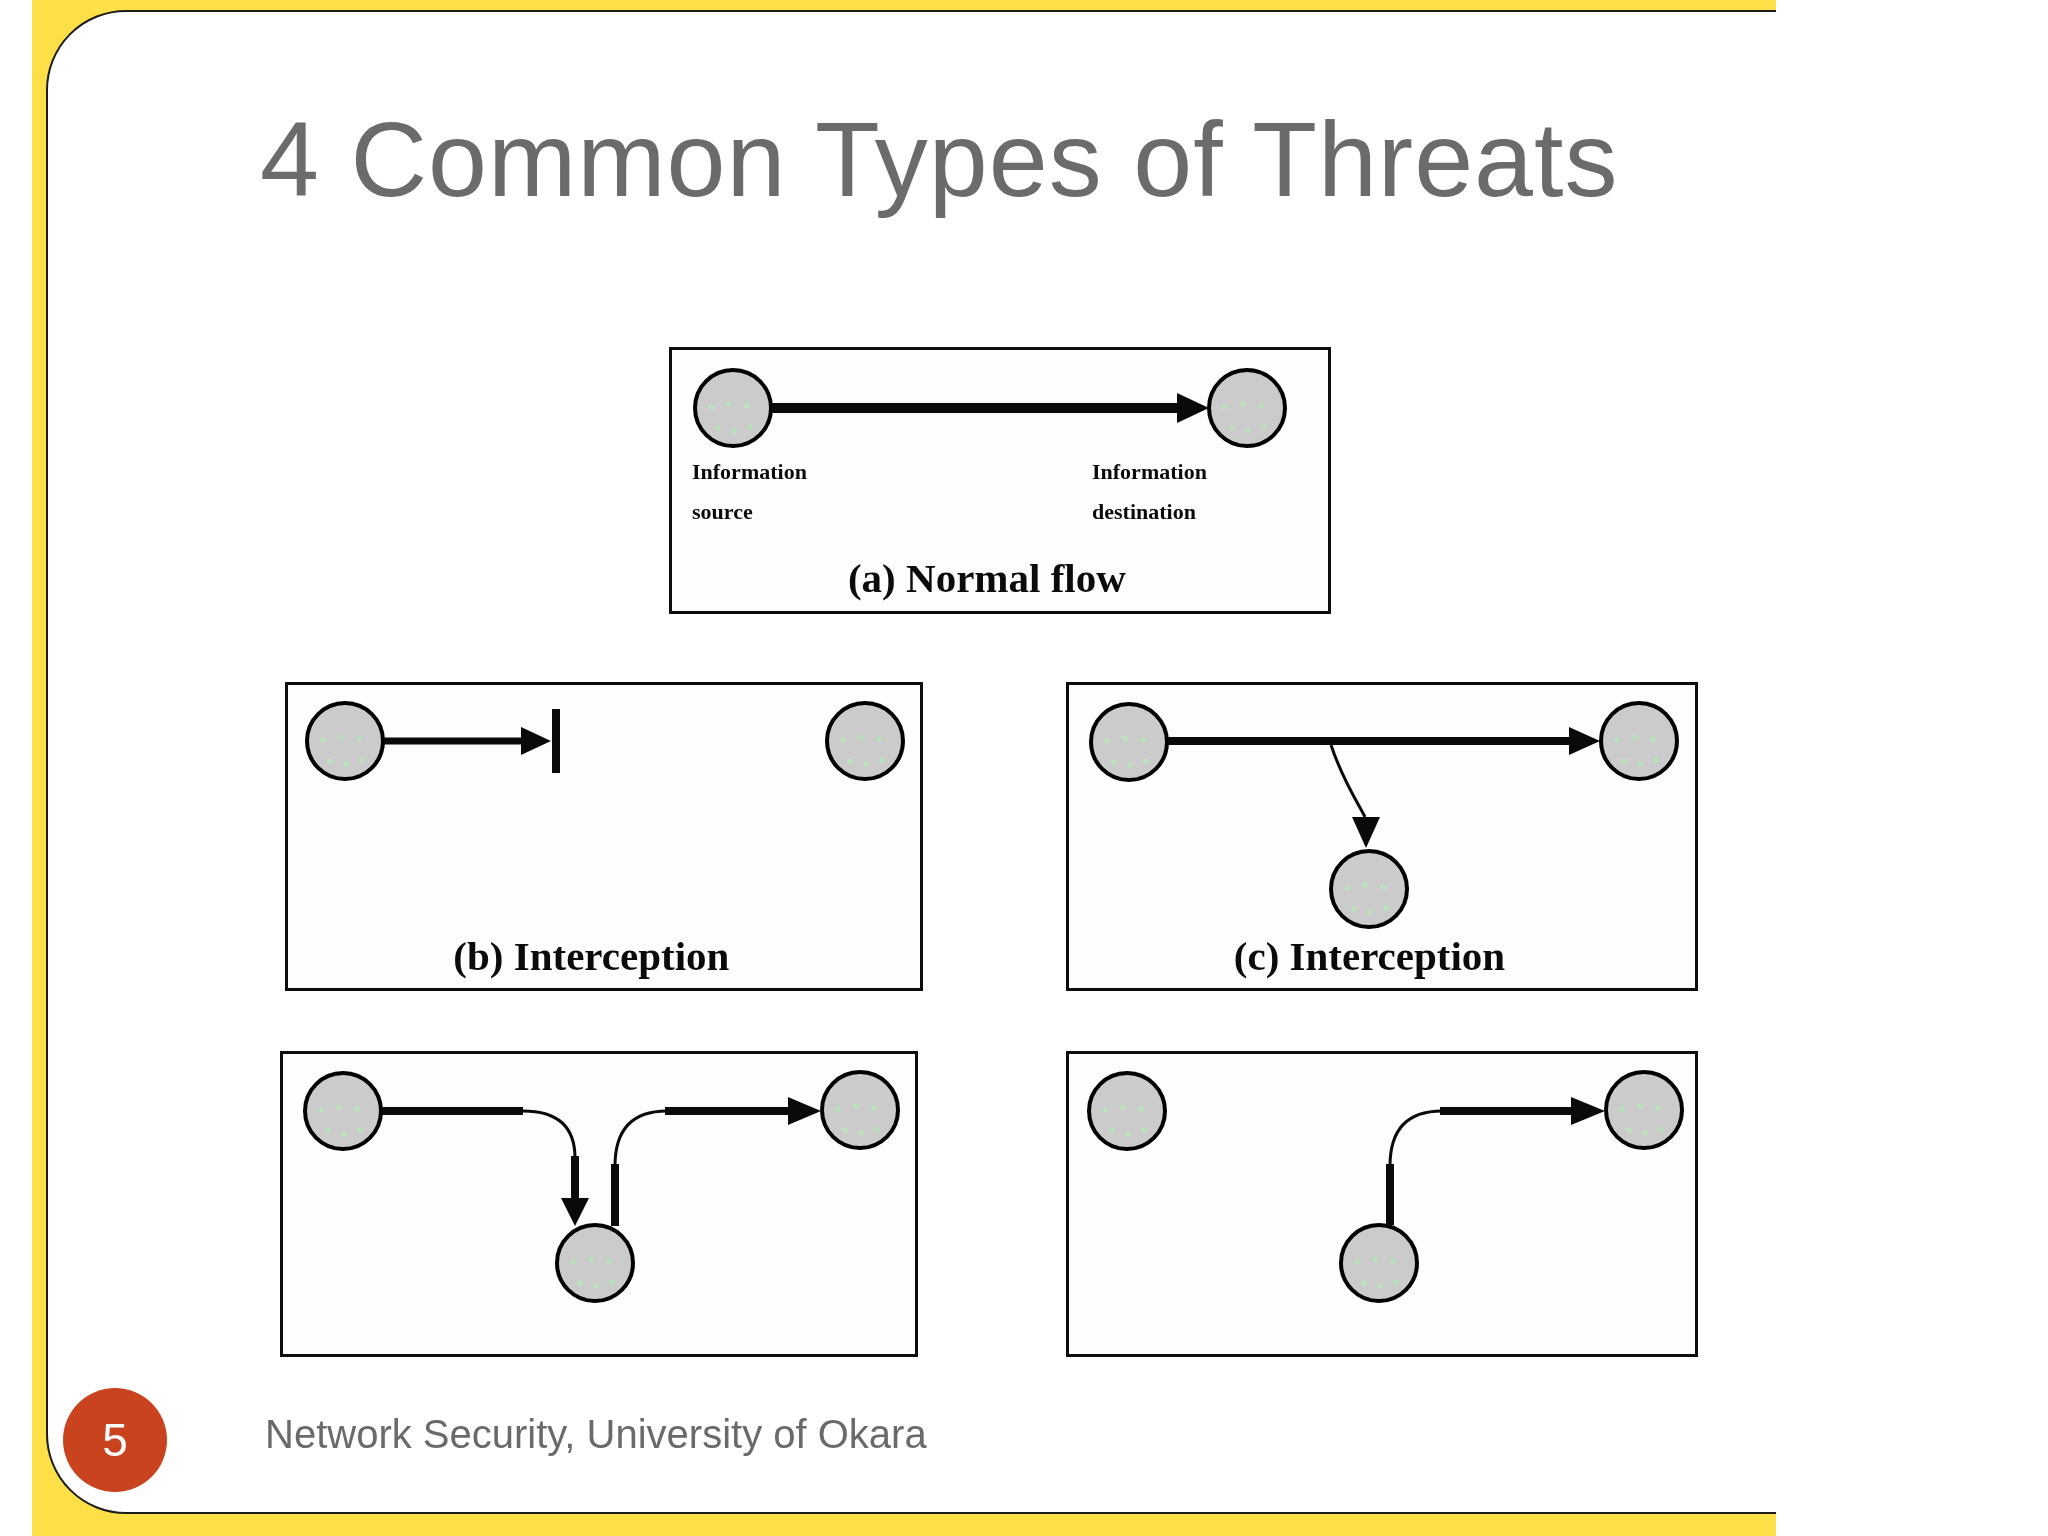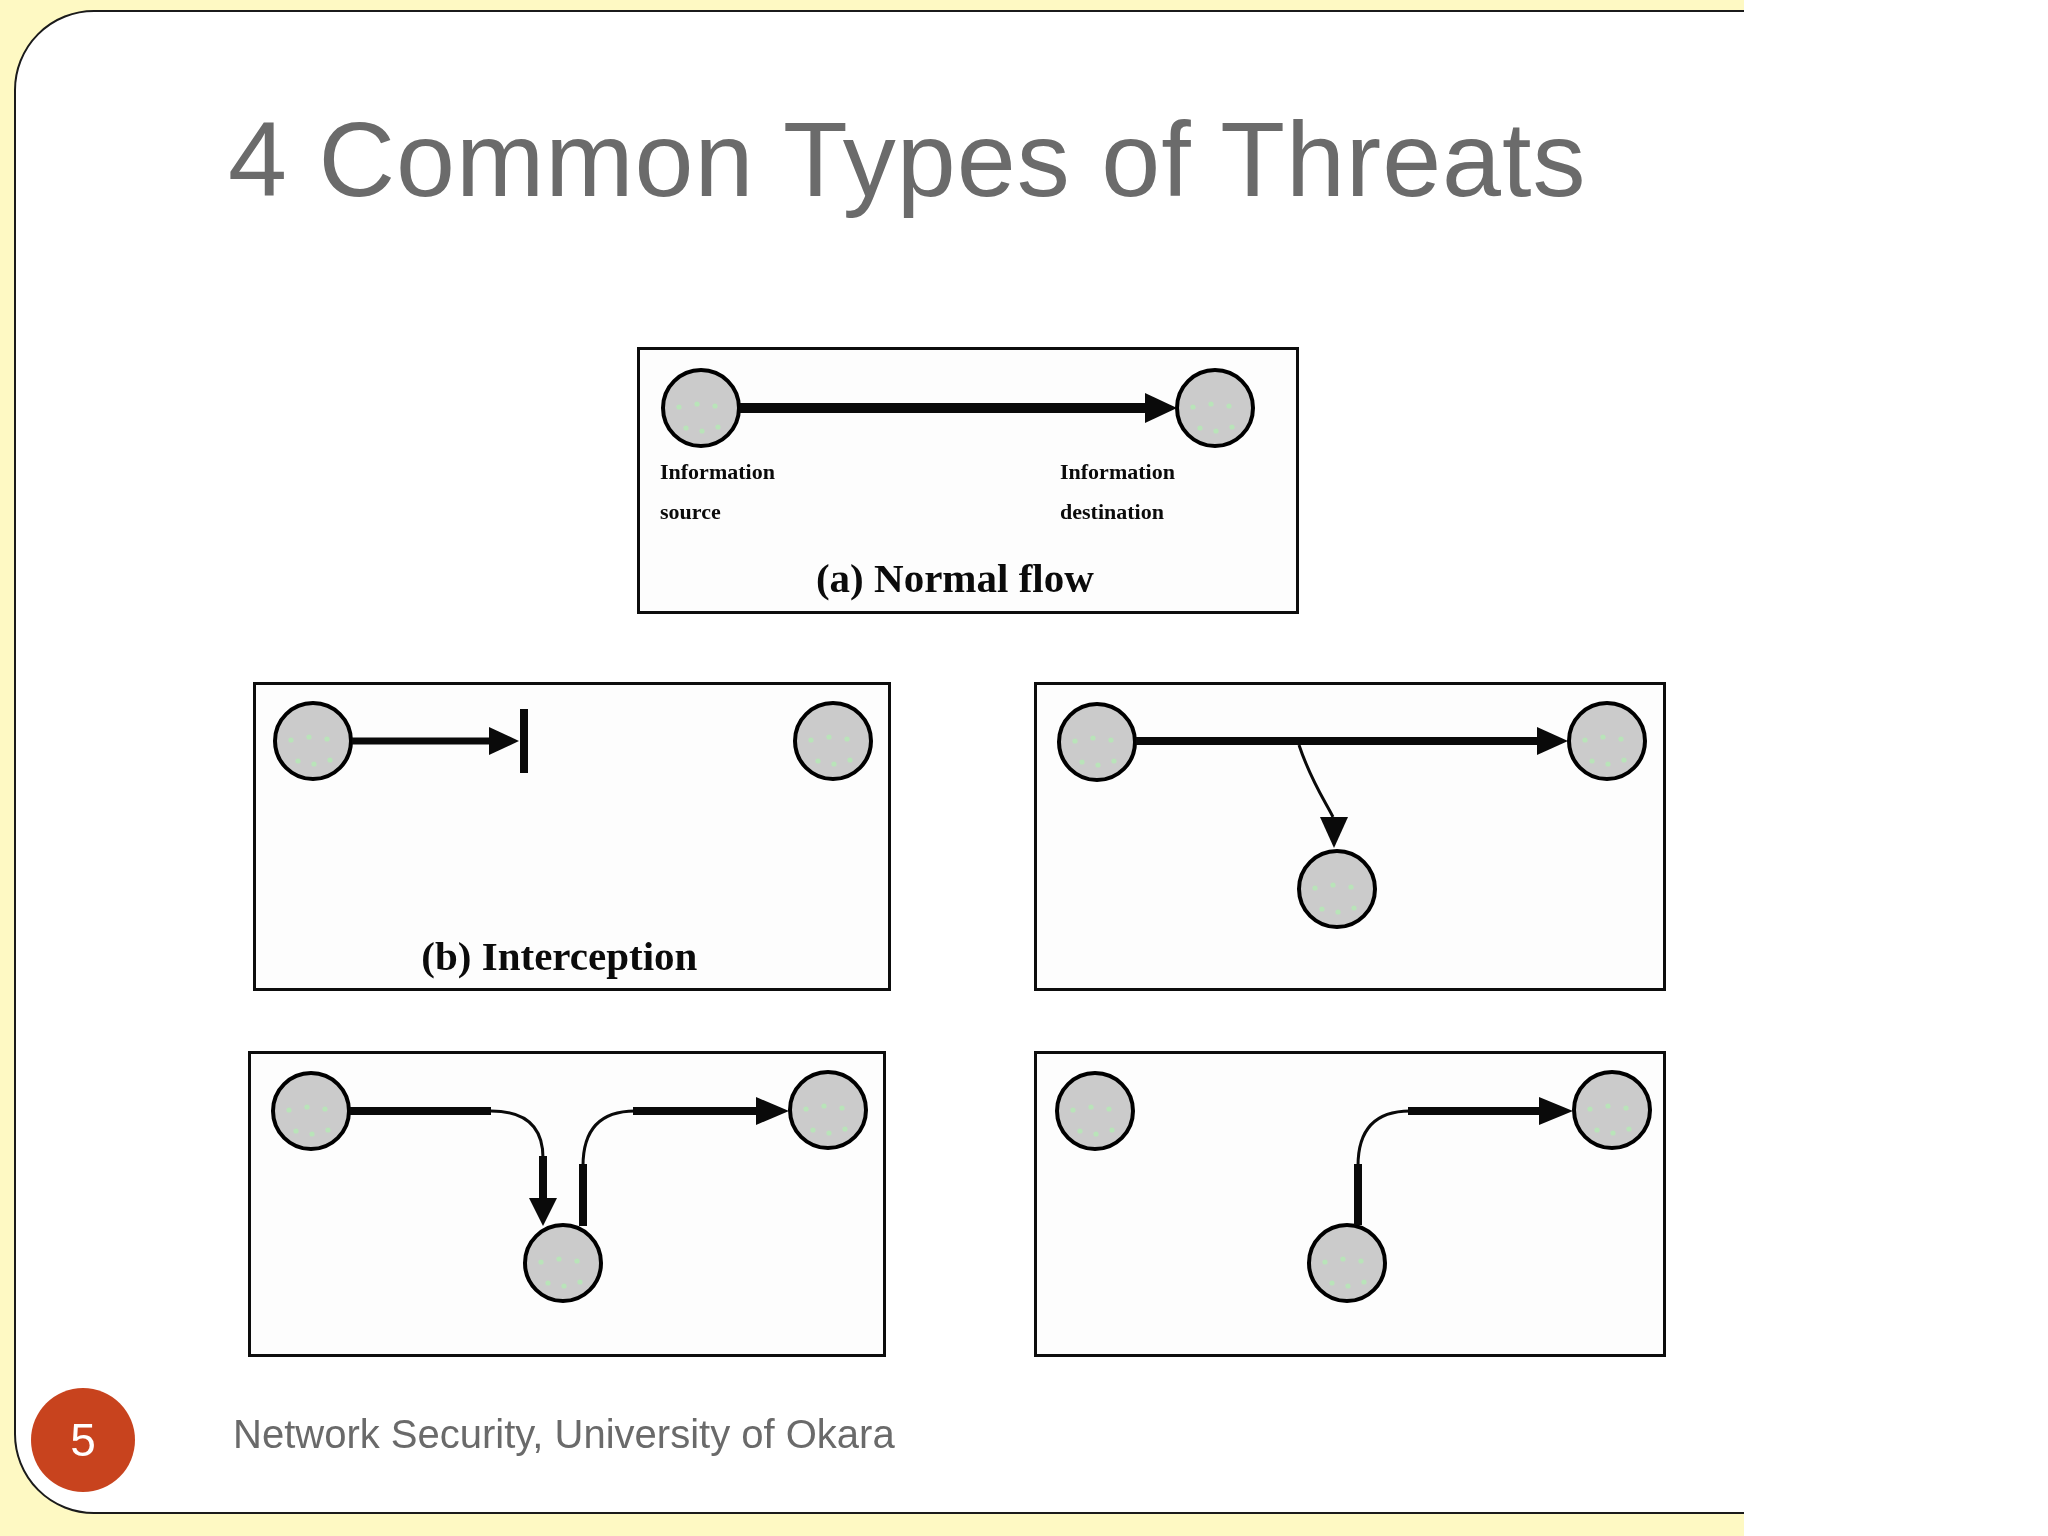--- a/index.html
+++ b/index.html
@@ -1,17 +1,17 @@
 <!DOCTYPE html>
 <html><head>
 <meta charset="utf-8">
 <style>
   html,body{margin:0;padding:0;background:#ffffff;}
-  .page{position:relative;width:1744px;height:1536px;background:#fef9c3;overflow:hidden;
-        font-family:"Liberation Sans",sans-serif;}
+  .page{position:relative;width:1744px;height:1536px;background:#fde047;overflow:hidden;
+        font-family:"Liberation Sans",sans-serif;margin-left:32px;}
   .slide-border{position:absolute;left:14px;top:10px;width:2018px;height:1500px;
         border:2px solid #1b1b1b;border-radius:80px;background:#ffffff;}
   .slide-title{position:absolute;left:228px;top:104px;font-size:106px;line-height:1.05;
         color:#6b6b6b;letter-spacing:1px;white-space:nowrap;}
   .dbox{position:absolute;border:3px solid #0d0d0d;background:#fdfdfd;}
   .dbox svg{position:absolute;left:0;top:0;}
   .dlabel{position:absolute;font-family:"Liberation Serif",serif;font-weight:700;
         font-size:22px;line-height:40px;color:#0b0b0b;white-space:nowrap;}
   .dcaption{position:absolute;left:0;width:96%;text-align:center;
         font-family:"Liberation Serif",serif;font-weight:700;font-size:41px;color:#0b0b0b;}
@@ -77,20 +77,21 @@
   <div class="dbox" style="left:1034px;top:682px;width:626px;height:303px">
     <svg width="626" height="303" viewBox="0 0 626 303">
       <use href="#node" x="60" y="57"></use>
       <use href="#node" x="570" y="56"></use>
       <use href="#node" x="300" y="204"></use>
       <line class="stroke" x1="99" y1="56" x2="500" y2="56" stroke-width="8"></line>
       <polygon class="fillb" points="500,42 500,70 531,56"></polygon>
       <path class="stroke" d="M 262,60 C 274,96 288,116 296,132" stroke-width="3"></path>
       <polygon class="fillb" points="283,132 311,132 297,163"></polygon>
     </svg>
+    <div class="dcaption" style="top:247px">(c) Interception</div>
   </div>
 
   <div class="dbox" style="left:248px;top:1051px;width:632px;height:300px">
     <svg width="632" height="300" viewBox="0 0 632 300">
       <use href="#node" x="60" y="57"></use>
       <use href="#node" x="577" y="56"></use>
       <use href="#node" x="312" y="209"></use>
       <line class="stroke" x1="99" y1="57" x2="240" y2="57" stroke-width="8"></line>
       <path class="stroke" d="M 240,57 Q 292,57 292,104" stroke-width="3"></path>
       <line class="stroke" x1="292" y1="102" x2="292" y2="144" stroke-width="8"></line>

